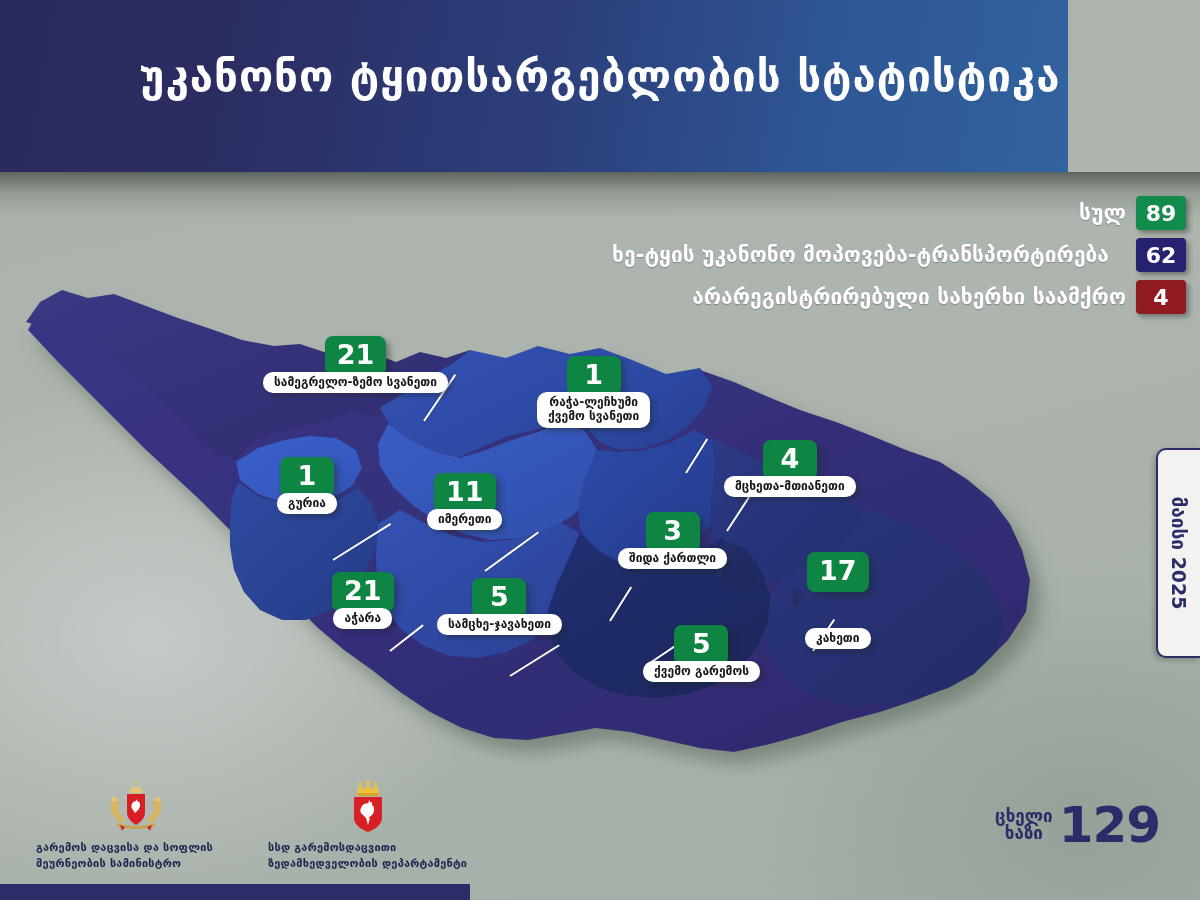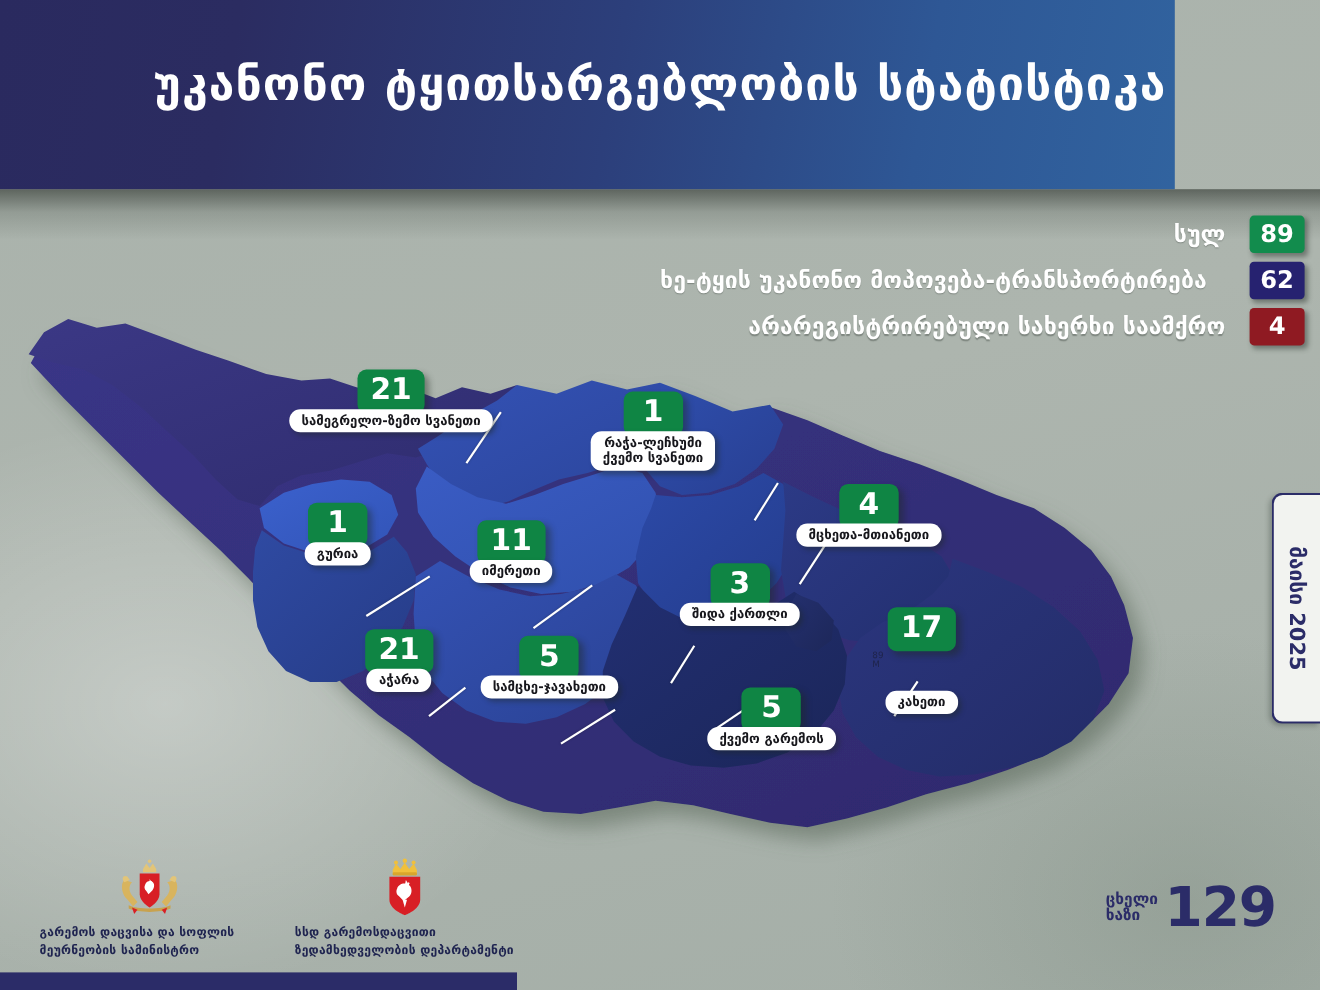--- a/index.html
+++ b/index.html
@@ -56,21 +56,21 @@
     right: 14px; top: 196px;
     z-index: 6;
     display: flex;
     flex-direction: column;
     gap: 8px;
     align-items: flex-end;
   }
   .legend-row {
     display: flex;
     align-items: center;
-    gap: 22px;
+    gap: 10px;
     justify-content: flex-end;
   }
   .legend-label {
     color: #ffffff;
     font-size: 21px;
     font-weight: bold;
     text-shadow: 0 1px 1px rgba(40,50,42,0.35);
     white-space: nowrap;
   }
   .legend-chip {
@@ -180,24 +180,24 @@
 
   #hotline {
     position: absolute;
     right: 40px; bottom: 52px;
     display: flex;
     align-items: center;
     gap: 6px;
     color: #2b2c68;
   }
   #hotline-words {
-    font-size: 14px;
+    font-size: 17px;
     font-weight: bold;
     line-height: 1.0;
-    text-align: left;
+    text-align: center;
     white-space: pre-line;
   }
   #hotline-number {
     font-size: 50px;
     font-weight: bold;
     line-height: 0.92;
     letter-spacing: -1px;
   }
 
   #bottom-bar {

